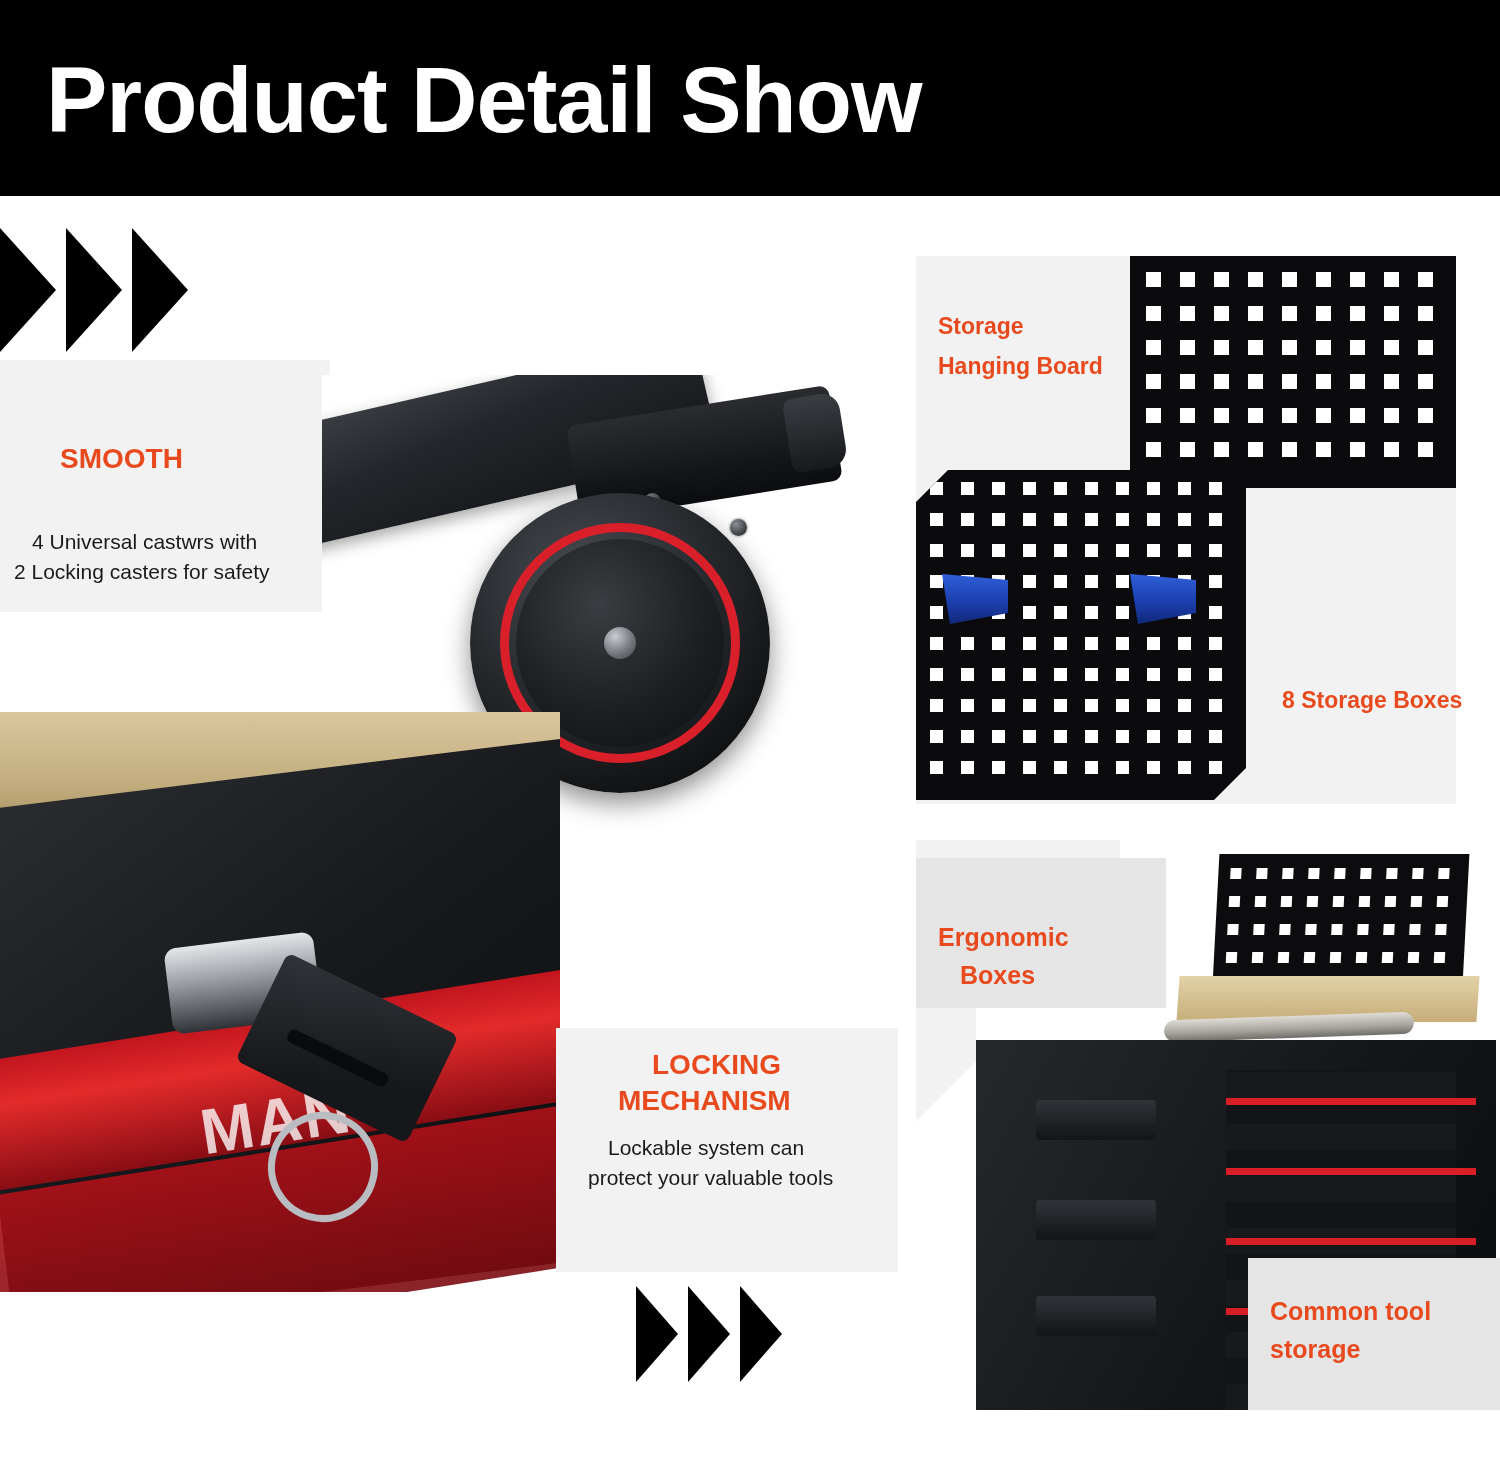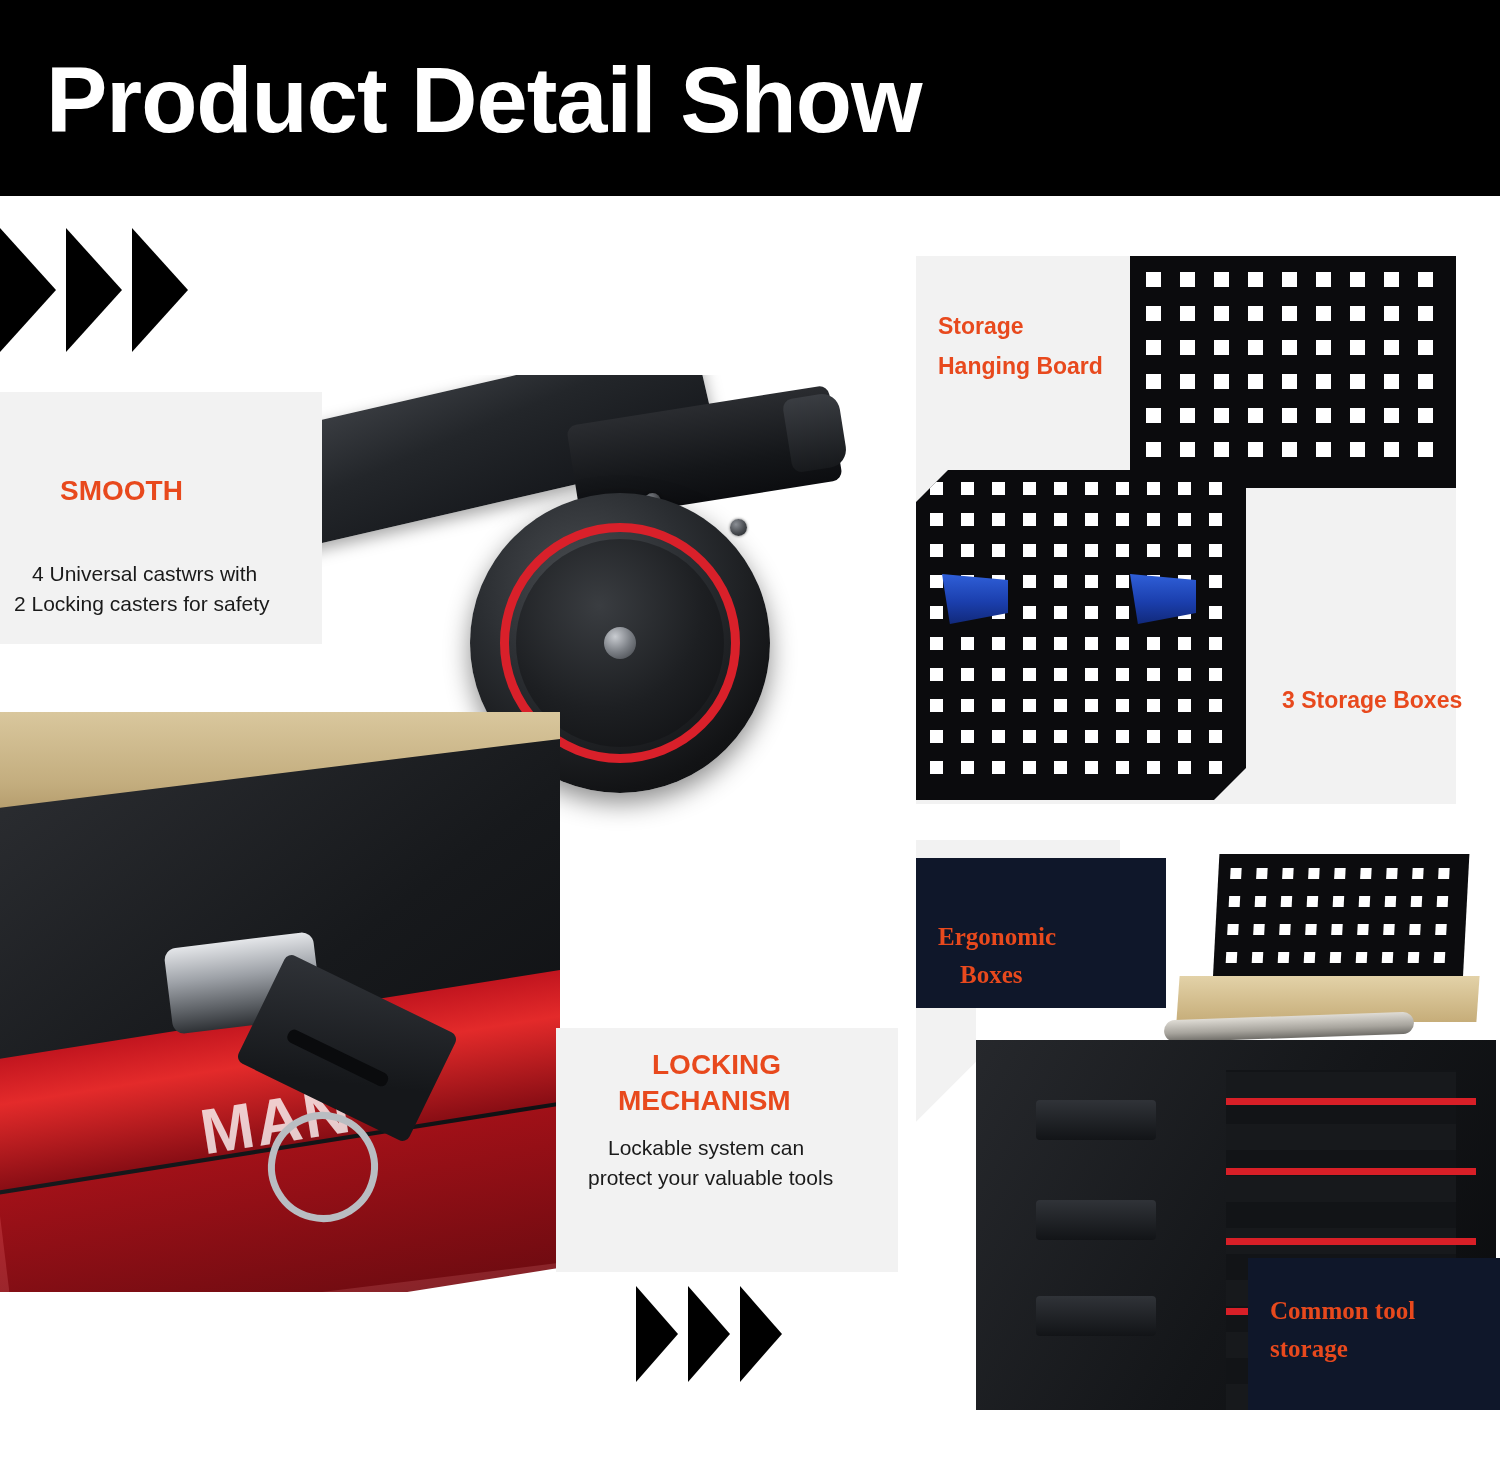--- a/index.html
+++ b/index.html
@@ -302,22 +302,21 @@
   .cart-tool-holder {
     position: absolute;
     width: 120px; height: 40px;
     background: linear-gradient(180deg,#303338,#121417);
     border-radius: 4px;
   }
 
   
   .lbl {
     position: absolute;
-    background: #0f172a;
-    font-family: Liberation Serif, serif;
+    background: #e5e5e5;
   }
 
   .arrow-cluster-top {
     position: absolute;
     left: 0px; top: 228px;
   }
   .arrow-cluster-bottom {
     position: absolute;
     left: 636px; top: 1286px;
   }
@@ -327,21 +326,21 @@
 
 <div class="header-band"></div>
 <div class="header-title">Product Detail Show</div>
 
 <div class="arrow-cluster-top chev-group">
   <div class="chev" style="left:0px; top:0px;"></div>
   <div class="chev" style="left:66px; top:0px;"></div>
   <div class="chev" style="left:132px; top:0px;"></div>
 </div>
 
-<div class="panel gray" style="left:0px; top:392px; width:330px; height:252px;">
+<div class="panel gray" style="left:0px; top:360px; width:330px; height:252px;">
   <div class="caption-title" style="position:absolute; left:60px; top:82px; font-size:28px;">SMOOTH</div>
   <div class="caption-body" style="position:absolute; left:32px; top:168px; font-size:21px;">4 Universal castwrs with</div>
   <div class="caption-body" style="position:absolute; left:14px; top:198px; font-size:21px;">2 Locking casters for safety</div>
 </div>
 
 <div class="photo" id="caster-photo">
   <div class="caster-plate"></div>
   <div class="caster-bracket"></div>
   <div class="caster-bolt" style="left:322px; top:118px;"></div>
   <div class="caster-bolt" style="left:408px; top:144px;"></div>
@@ -545,21 +544,21 @@
       <div class="peg-hole" style="left: 262px; top: 291px; width: 13px; height: 13px;"></div>
       <div class="peg-hole" style="left: 293px; top: 291px; width: 13px; height: 13px;"></div>
     </div>
   <div class="bin" style="left:26px; top:104px;"></div>
   <div class="bin" style="left:214px; top:104px;"></div>
 </div>
 
 <div class="caption-title" style="position:absolute; left:938px; top:312px; font-size:23px;">Storage</div>
 <div class="caption-title" style="position:absolute; left:938px; top:352px; font-size:23px;">Hanging Board</div>
 
-<div class="caption-title" style="position:absolute; left:1282px; top:686px; font-size:23px;">3 Storage Boxes</div>
+<div class="caption-title" style="position:absolute; left:1282px; top:686px; font-size:23px;">8 Storage Boxes</div>
 
 <div class="panel gray" style="left:916px; top:840px; width:584px; height:570px;"></div>
 
 <div class="photo" id="cart-photo" style="clip-path: polygon(204px 0, 584px 0, 584px 570px, 0 570px, 0 282px, 60px 222px, 60px 116px, 204px 116px);">
   <div style="position:absolute; inset:0; background:#ffffff;"></div>
   <div class="cart-peg-top">
     <div class="peg-holes" id="holes-cart">
         <div class="peg-hole" style="left: 12px; top: 14px; width: 11px; height: 11px;"></div>
         <div class="peg-hole" style="left: 38px; top: 14px; width: 11px; height: 11px;"></div>
         <div class="peg-hole" style="left: 64px; top: 14px; width: 11px; height: 11px;"></div>

